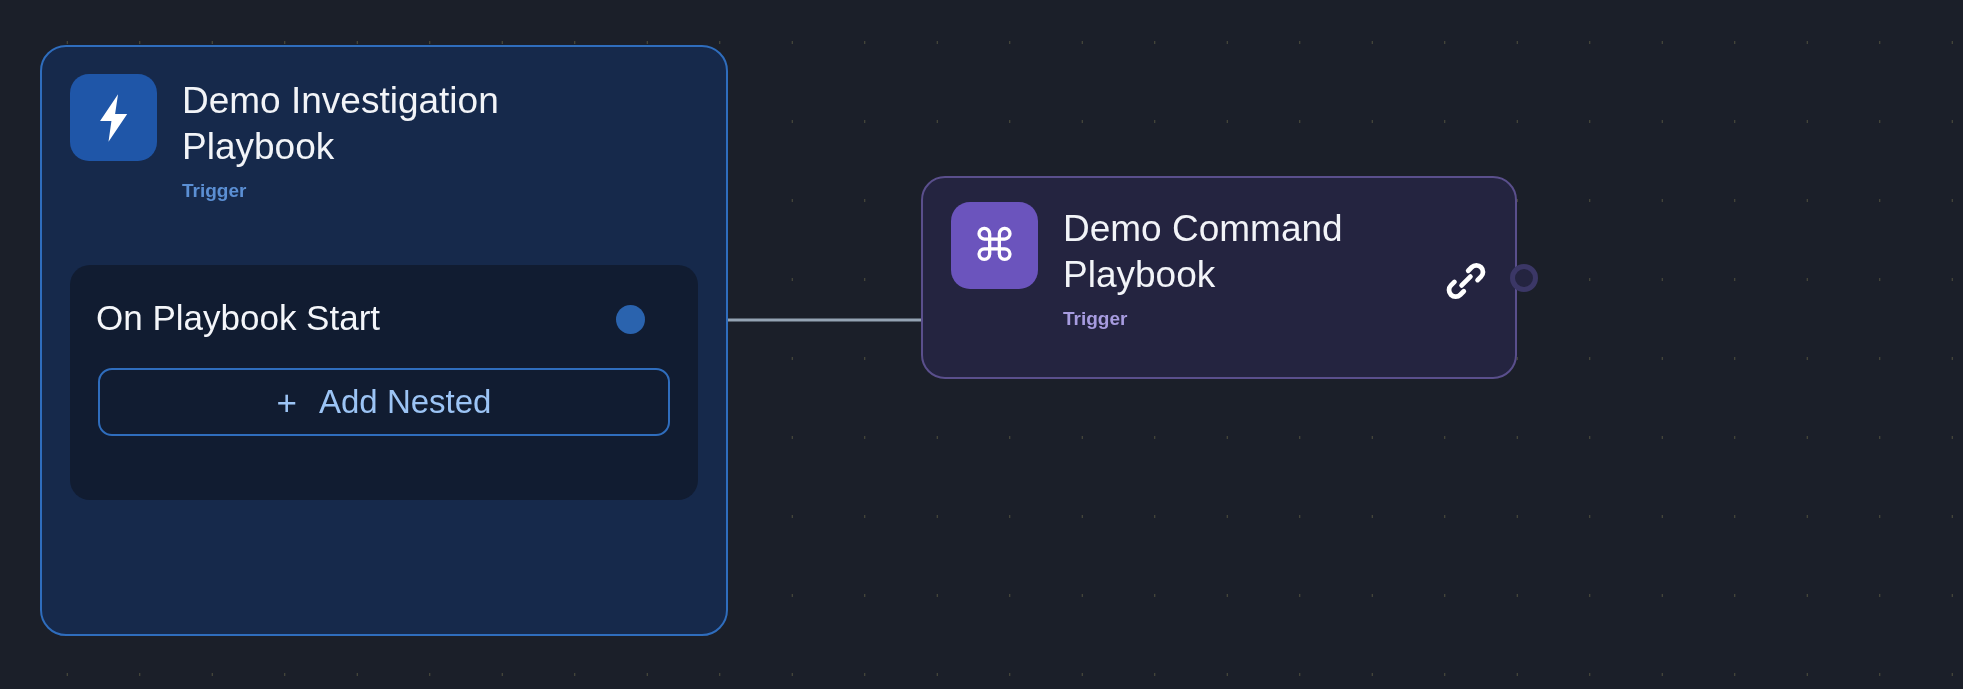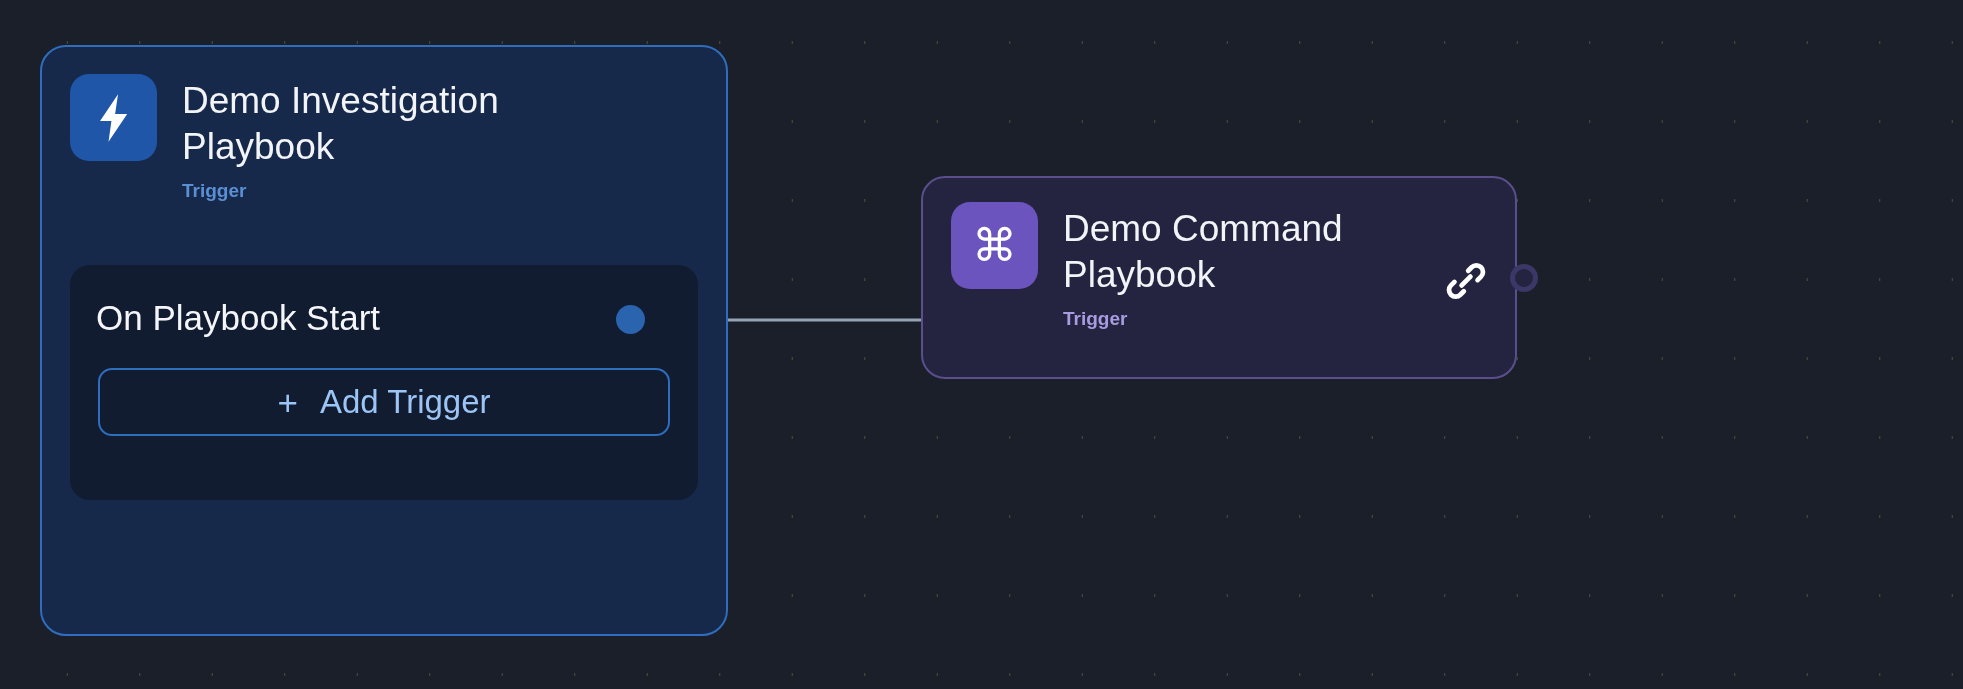--- a/index.html
+++ b/index.html
@@ -225,21 +225,21 @@
       </div>
     </div>
 
     <div id="trigger-inner-card">
       <div id="trigger-row">
         <span id="trigger-row-label">On Playbook Start</span>
       </div>
 
       <button class="add-button">
         <span class="plus-glyph">+</span>
-        <span>Add Trigger</span>
+        <span>Add Nested</span>
       </button>
     </div>
   </div>
 
   <div id="trigger-output-handle"></div>
 
   <div class="node" id="command-node">
 
     <div class="node-header">
       <div class="node-icon" id="command-icon-box">

